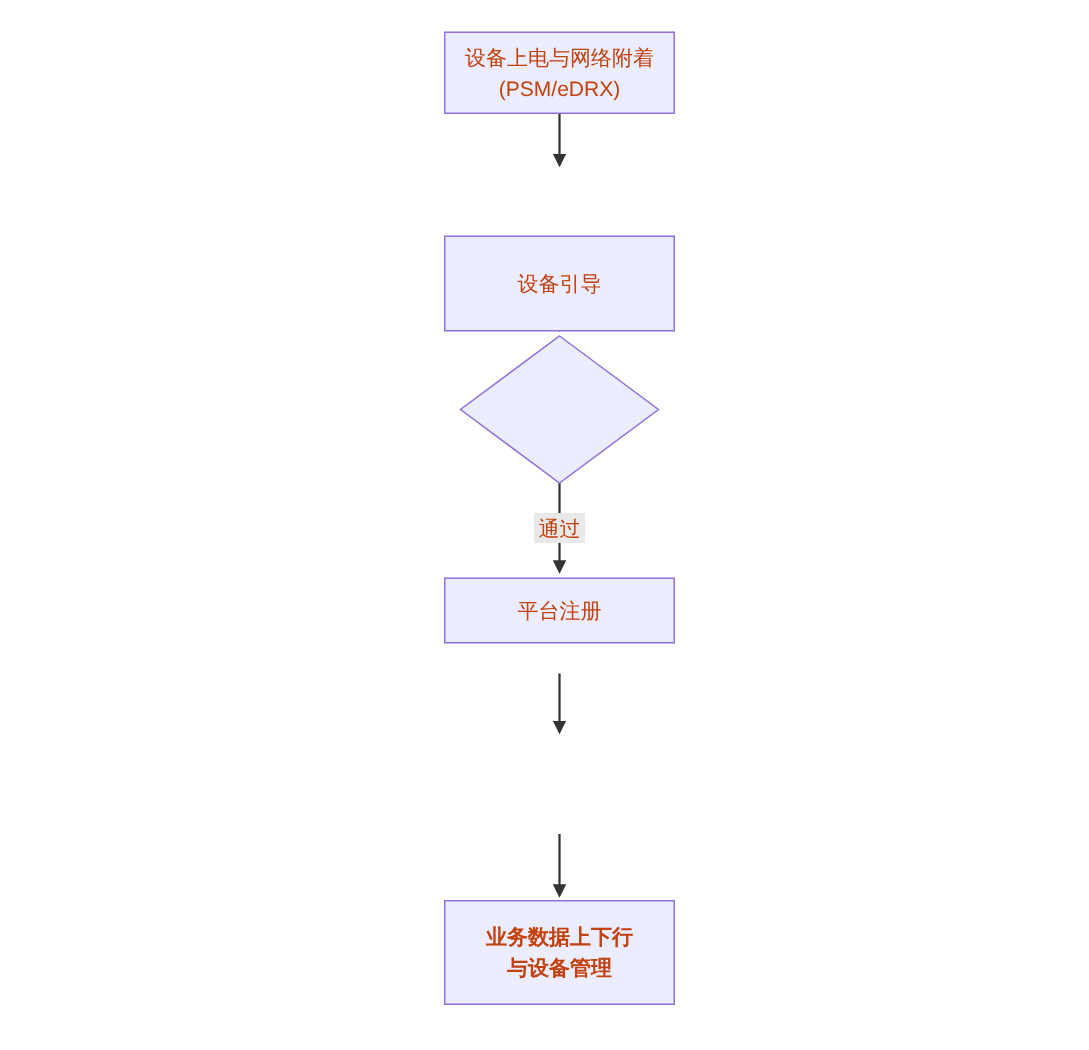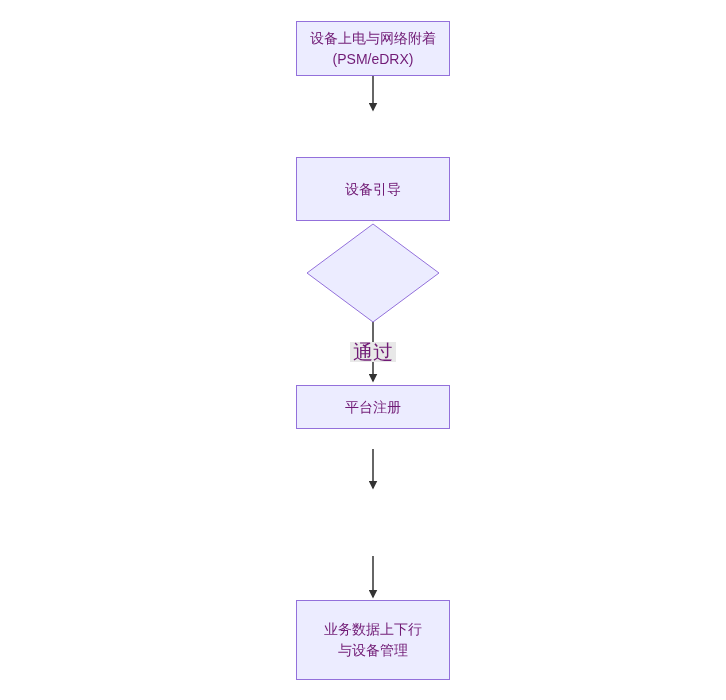--- a/index.html
+++ b/index.html
@@ -6,21 +6,21 @@
     margin: 0;
     padding: 0;
     background: #ffffff;
   }
   .canvas {
     position: relative;
     width: 726px;
     height: 700px;
     background: #ffffff;
     font-family: "Liberation Sans", "DejaVu Sans", sans-serif;
-    color: #701a75;
+    color: #c2410c;
     overflow: hidden;
   }
   svg.layer {
     position: absolute;
     left: 0;
     top: 0;
     width: 726px;
     height: 700px;
   }
   .edge-line {
@@ -53,21 +53,21 @@
     left: 296px;
     width: 154px;
     text-align: center;
     font-size: 14px;
     line-height: 21px;
   }
   .edge-label {
     position: absolute;
     transform: translate(-50%, -50%);
     background: #e8e8e8;
-    font-size: 20px;
+    font-size: 14px;
     line-height: 18px;
     padding: 1px 3px;
     white-space: nowrap;
   }
   .nl:empty { display: none; }
 </style>
 </head>
 <body>
 
 <div class="canvas">
@@ -96,18 +96,18 @@
   </div>
 
 
   <span class="edge-label" style="left:373px; top:352px;">通过</span>
 
   <div class="node" style="top:385px; height:44px;">
     <div class="nl">平台注册</div>
   </div>
 
 
-  <div class="node" style="top:600px; height:80px;">
+  <div class="node" style="top:600px; height:70px;font-weight:bold;">
     <div class="nl">业务数据上下行</div>
     <div class="nl">与设备管理</div>
   </div>
 
 </div>
 
 </body></html>

